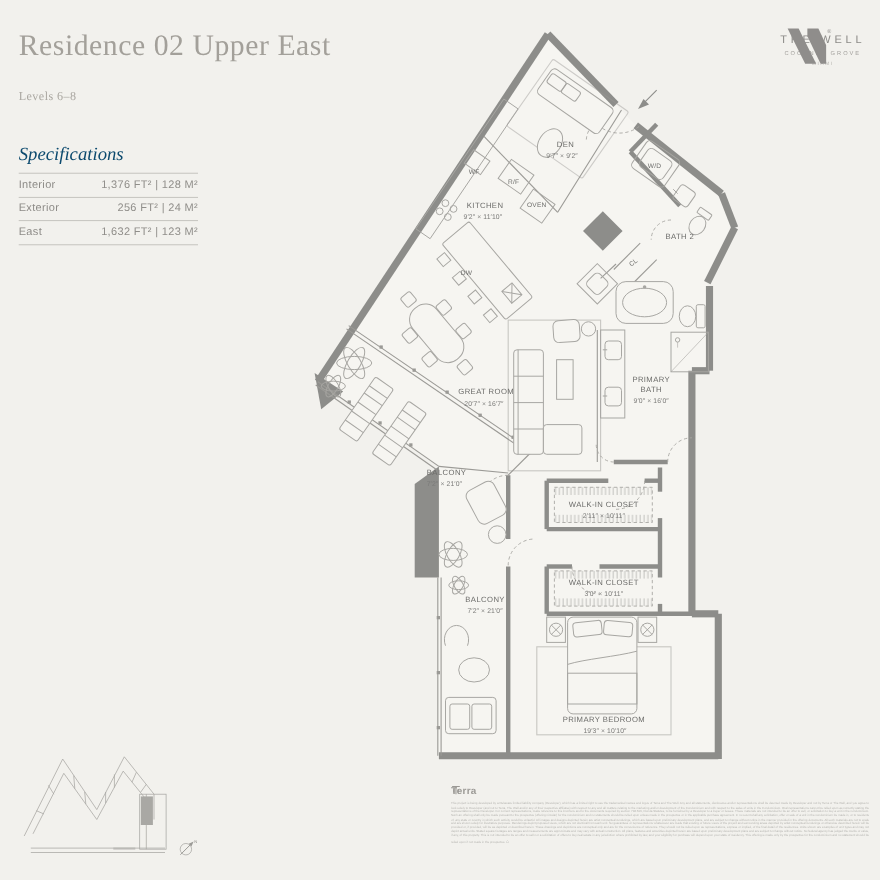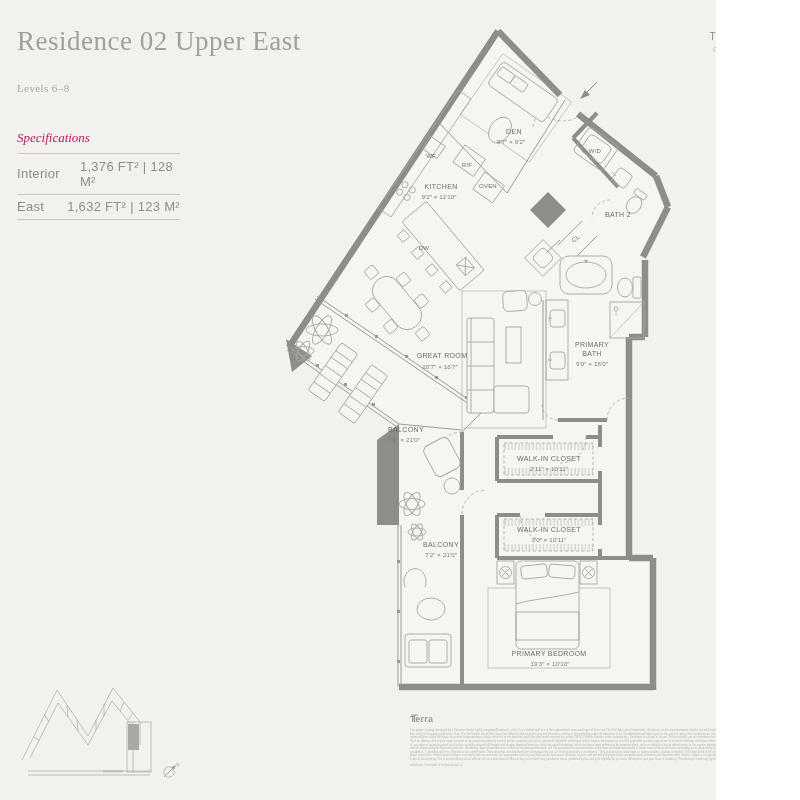--- a/index.html
+++ b/index.html
@@ -1,28 +1,28 @@
 <!DOCTYPE html>
 <html><head>
 <meta charset="utf-8">
 <style>
   html,body{margin:0;padding:0;}
-  .sheet{position:relative;width:716px;height:800px;background:#f2f1ed;overflow:hidden;
+  .sheet{position:relative;width:800px;height:800px;background:#f2f1ed;overflow:hidden;
          font-family:"Liberation Sans",sans-serif;}
   
   .titleblock{position:absolute;left:17px;top:26px;color:#a3a09a;}
   .title{font-family:"Liberation Serif",serif;font-size:27px;font-weight:400;letter-spacing:.5px;color:#a3a09a;}
   .levels{font-family:"Liberation Serif",serif;font-size:11px;margin-top:25px;color:#aaa7a1;letter-spacing:.4px;}
   .bedrooms{font-size:10.5px;margin-top:20px;color:#84827e;font-weight:700;letter-spacing:.2px;}
   
   .specs{position:absolute;left:17px;top:130px;width:163px;color:#8d8b87;}
-  .specs-title{font-family:"Liberation Serif",serif;font-style:italic;font-size:13px;margin-bottom:7px;color:#be185d;}
+  .specs-title{font-family:"Liberation Serif",serif;font-style:italic;font-size:17px;margin-bottom:7px;color:#0c4a6e;}
   .spec-table{border-top:1px solid #c9c8c3;}
   .spec-row{display:flex;justify-content:space-between;align-items:center;
-            border-bottom:1px solid #c9c8c3;padding:4.8px 0;font-size:13px;letter-spacing:.3px;}
+            border-bottom:1px solid #c9c8c3;padding:4.8px 0;font-size:10px;letter-spacing:.3px;}
   .spec-val{color:#908e8a;margin-left:20px;}
   
   .logo{position:absolute;left:704px;top:24px;width:88px;text-align:center;color:#8b8a87;}
   .logo-mark{display:block;margin:0 auto;}
   .logo-name{font-size:10px;letter-spacing:3.4px;margin-top:7px;color:#8b8a87;font-weight:400;}
   .logo-sub{font-size:5.2px;letter-spacing:1.8px;margin-top:4px;color:#a5a39f;}
   .logo-city{font-size:4.2px;letter-spacing:1.5px;margin-top:3px;color:#b3b1ad;}
   
   svg{position:absolute;left:0;top:0;}
   svg text{font-family:"Liberation Sans",sans-serif;}
@@ -53,20 +53,24 @@
     <div class="title">Residence 02 Upper East</div>
     <div class="levels">Levels 6–8</div>
   </div>
 
   <div class="specs">
     <div class="specs-title">Specifications</div>
     <div class="spec-table">
       <div class="spec-row">
         <span>Interior</span>
         <span class="spec-val">1,376 FT²  |  128 M²</span>
+      </div>
+      <div class="spec-row">
+        <span>Exterior</span>
+        <span class="spec-val">256 FT²  |  24 M²</span>
       </div>
       <div class="spec-row">
         <span>East</span>
         <span class="spec-val">1,632 FT²  |  123 M²</span>
       </div>
     </div>
   </div>
 
   <div class="logo">
     <svg class="logo-mark" width="52" height="36" viewBox="0 0 52 36">

